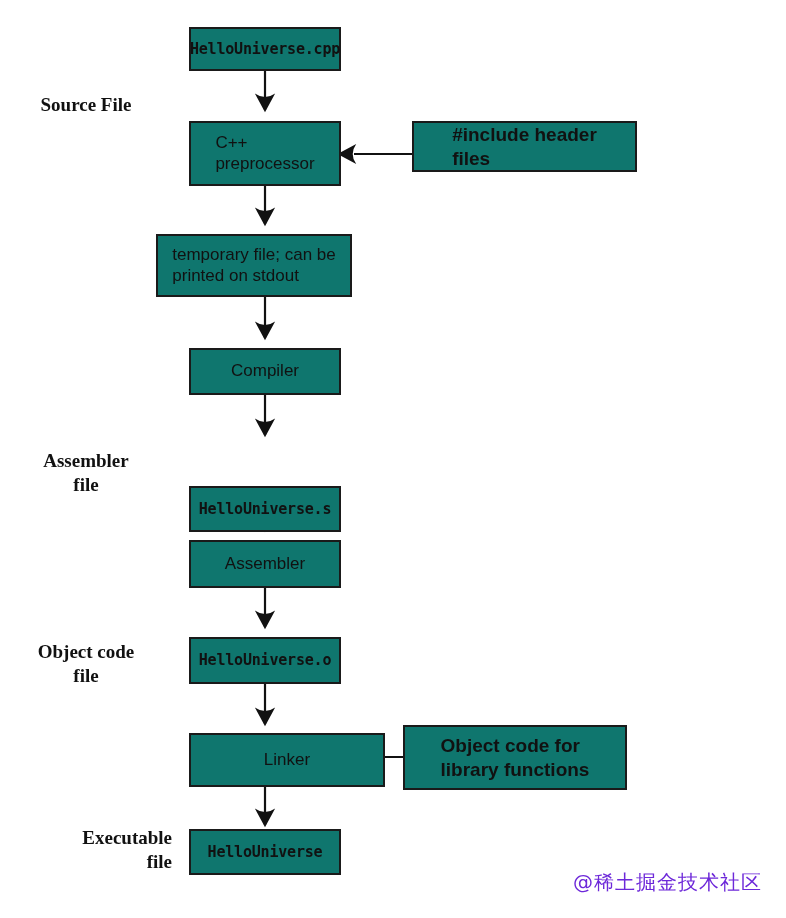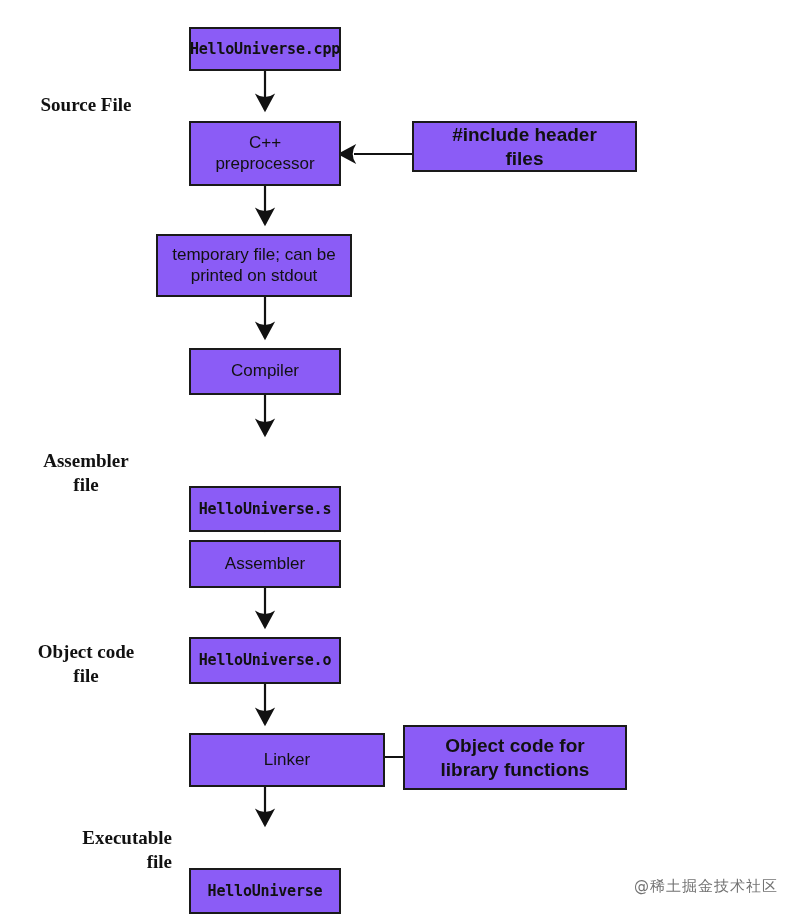--- a/index.html
+++ b/index.html
@@ -17,25 +17,25 @@
     height: 918px;
     background: #ffffff;
     overflow: hidden;
   }
 
   
   .node {
     position: absolute;
     box-sizing: border-box;
     border: 2px solid #1a1a1a;
-    background: #8b5cf6;
+    background: #0f766e;
     display: flex;
     align-items: center;
     justify-content: center;
-    text-align: center;
+    text-align: left;
     line-height: 1.22;
   }
   .node-text {
     display: block;
     white-space: pre-line;
     padding: 0 6px;
   }
   .mono .node-text {
     font-family: "DejaVu Sans Mono", "Liberation Mono", monospace;
     font-weight: 700;
@@ -73,25 +73,25 @@
     left: 0;
     top: 0;
     width: 786px;
     height: 918px;
     pointer-events: none;
   }
 
   
   #watermark {
     position: absolute;
-    right: 8px;
+    right: 24px;
     bottom: 22px;
     font-family: "DejaVu Sans", sans-serif;
-    font-size: 15px;
-    color: #737373;
+    font-size: 20px;
+    color: #6d28d9;
     letter-spacing: 1px;
     user-select: none;
   }
 </style>
 </head>
 <body>
 
 <div id="canvas">
 
   <svg id="edges" viewBox="0 0 786 918" width="786" height="918" aria-hidden="true">
@@ -176,19 +176,19 @@
 
   <div class="node plain" style="left:189px; top:733px; width:196px; height:54px;">
     <span class="node-text">Linker</span>
   </div>
 
   <div class="node strong" style="left:403px; top:725px; width:224px; height:65px;">
     <span class="node-text">Object code for
 library functions</span>
   </div>
 
-  <div class="node mono" style="left:189px; top:868px; width:152px; height:46px;">
+  <div class="node mono" style="left:189px; top:829px; width:152px; height:46px;">
     <span class="node-text">HelloUniverse</span>
   </div>
 
   <div id="watermark">@稀土掘金技术社区</div>
 
 </div>
 
 </body></html>

